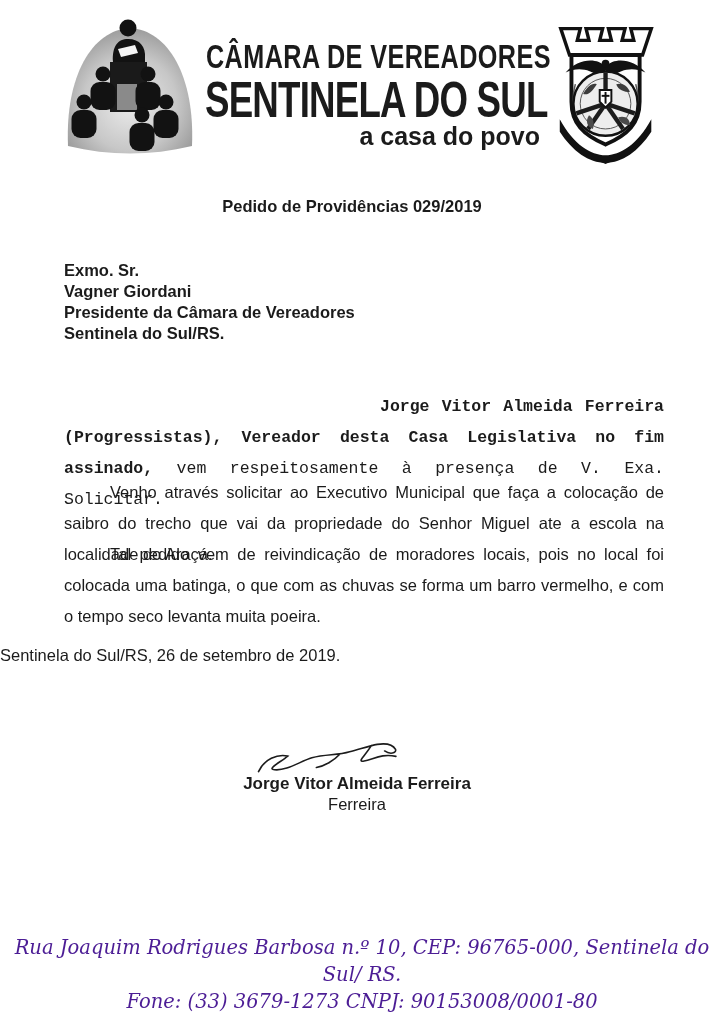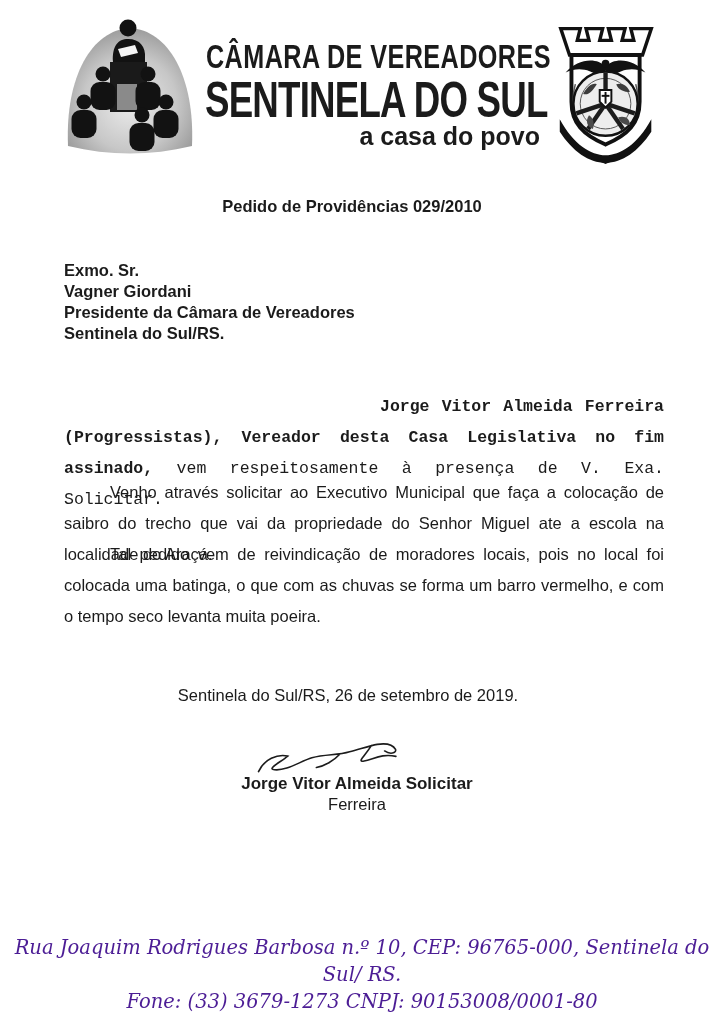--- a/index.html
+++ b/index.html
@@ -54,22 +54,22 @@
     position:absolute; left:64px; width:600px;
     font-size:16.5px; line-height:31px;
     text-align:justify;
   }
   .intro { top:391px; text-indent:316px;font-family:Liberation Mono, monospace; }
   .intro .b { font-weight:bold; }
   .par1 { top:477px; text-indent:46px; }
   .par2 { top:539px; text-indent:46px; }
 
   .dateline {
-    position:absolute; top:686px; left:0; right:28px;
-    text-align:center; font-size:16.5px;
+    position:absolute; top:646px; left:0; right:28px;
+    text-align:left; font-size:16.5px;
   }
 
   
   .signature { position:absolute; top:744px; left:0; right:10px; text-align:center; }
   .sig-squiggle {
     display:block; margin:0 auto -2px;
     transform:translateX(-30px) rotate(-3deg);
   }
   .sig-name { font-weight:bold; font-size:17px; line-height:20px; }
   .sig-role { font-size:16.5px; line-height:20px; }
@@ -162,42 +162,42 @@
         <path d="M55 76 L67 76 L67 88 L61 94 L55 88 Z" fill="#fff" stroke="#111" stroke-width="2"></path>
         <line x1="61" y1="78" x2="61" y2="90" stroke="#111" stroke-width="2"></line>
         <line x1="57" y1="82" x2="65" y2="82" stroke="#111" stroke-width="2"></line>
 
         <path d="M14 106 C28 132 46 143 61 143 C76 143 94 132 108 106 L108 119 C95 139 78 151 61 151 C44 151 27 139 14 119 Z" fill="#111"></path>
         <path d="M50 147 L72 147 L61 152 Z" fill="#111"></path>
       </svg>
     </div>
   </header>
 
-  <h1 class="doc-title">Pedido de Providências 029/2010</h1>
+  <h1 class="doc-title">Pedido de Providências 029/2019</h1>
 
   <div class="recipient">
     <div>Exmo. Sr.</div>
     <div>Vagner Giordani</div>
     <div>Presidente da Câmara de Vereadores</div>
     <div>Sentinela do Sul/RS.</div>
   </div>
 
   <p class="par intro"><span class="b">Jorge Vitor Almeida Ferreira (Progressistas), Vereador desta Casa Legislativa no fim assinado,</span><span> vem respeitosamente à presença de V. Exa. Solicitar.</span></p>
 
   <p class="par par1">Venho através solicitar ao Executivo Municipal que faça a colocação de saibro do trecho que vai da propriedade do Senhor Miguel ate a escola na localidade do Araçá.</p>
 
   <p class="par par2">Tal pedido vem de reivindicação de moradores locais, pois no local foi colocada uma batinga, o que com as chuvas se forma um barro vermelho, e com o tempo seco levanta muita poeira.</p>
 
   <div class="dateline">Sentinela do Sul/RS, 26 de setembro de 2019.</div>
 
   <div class="signature">
     <svg class="sig-squiggle" width="150" height="32" viewBox="0 0 150 32">
       <path d="M6 24 C12 12 26 7 36 10 C28 16 14 22 22 23 C34 25 48 16 60 13 C74 10 86 12 98 9 C108 7 118 4 126 3 C136 2 142 5 144 9 C145 13 138 14 133 10 M120 4 C114 13 104 20 112 19 C121 18 130 12 144 16 M88 11 C82 17 72 22 64 23" fill="none" stroke="#1c1c1c" stroke-width="1.6" stroke-linecap="round"></path>
     </svg>
-    <div class="sig-name">Jorge Vitor Almeida Solicitar</div>
+    <div class="sig-name">Jorge Vitor Almeida Ferreira</div>
     <div class="sig-role">Ferreira</div>
   </div>
 
   <footer class="address">
     <div>Rua Joaquim Rodrigues Barbosa n.º 10, CEP: 96765-000, Sentinela do Sul/ RS.</div>
     <div>Fone: (33) 3679-1273 CNPJ: 90153008/0001-80</div>
   </footer>
 
 </div>
 

